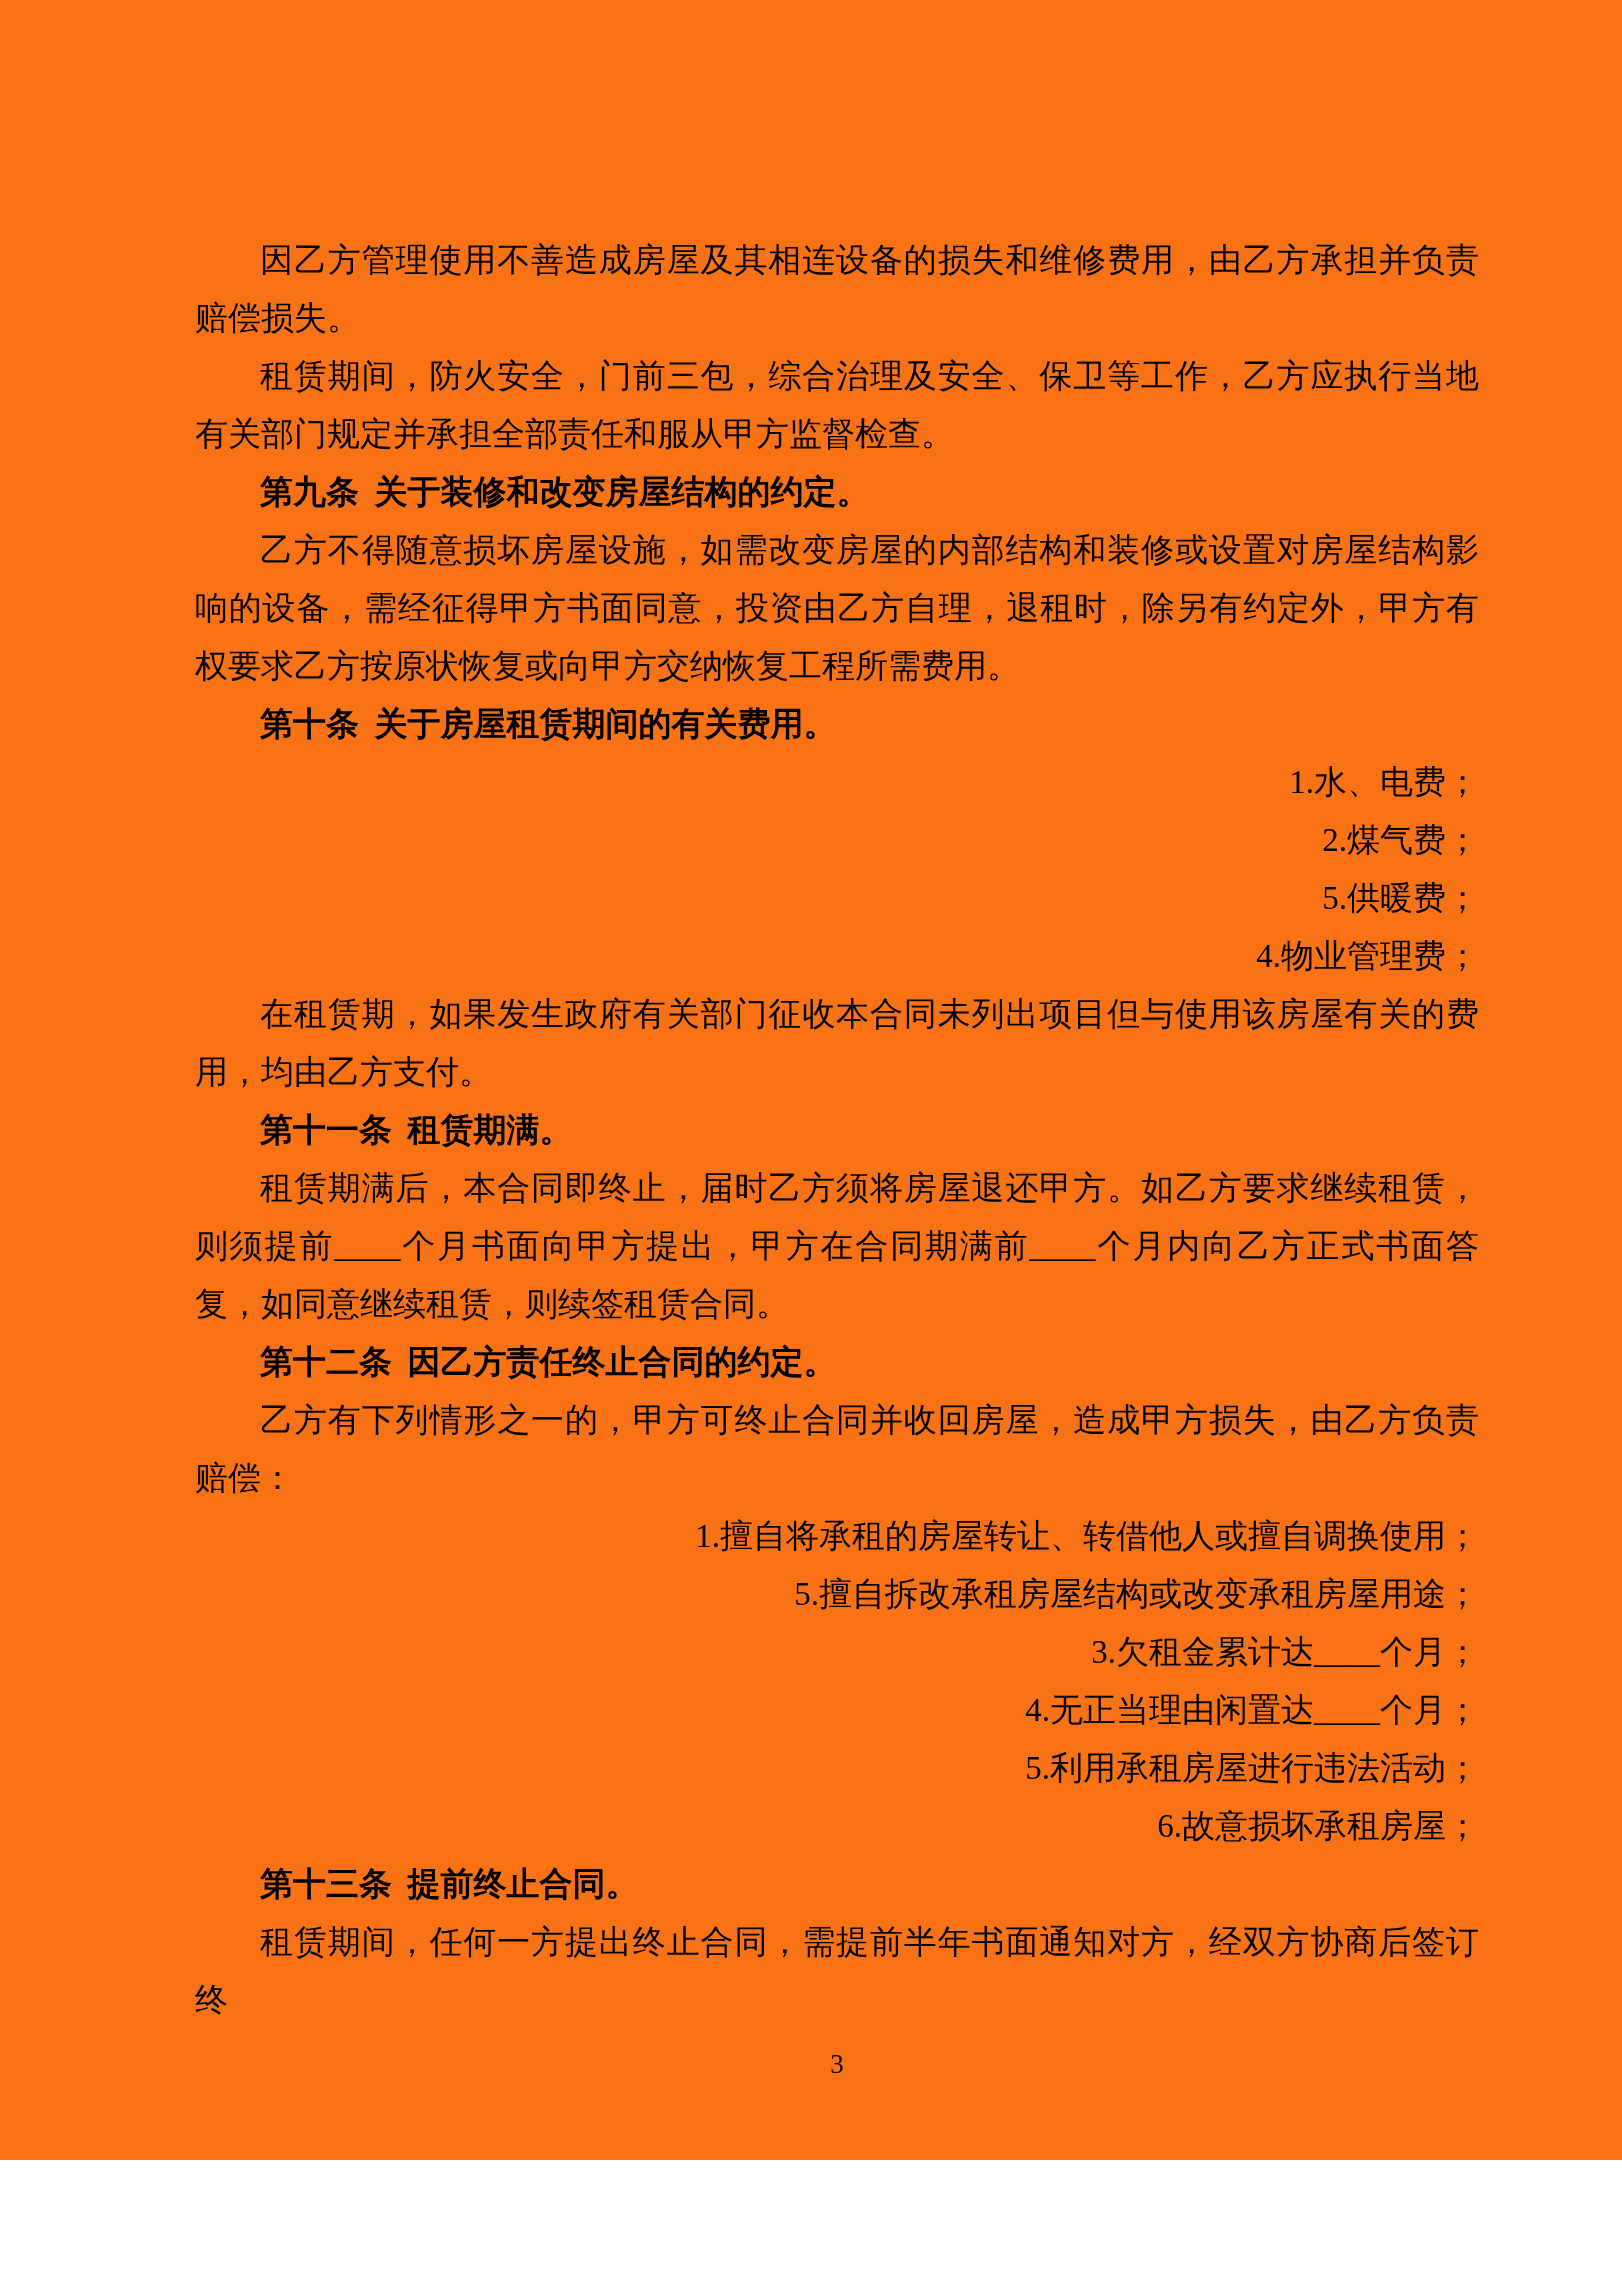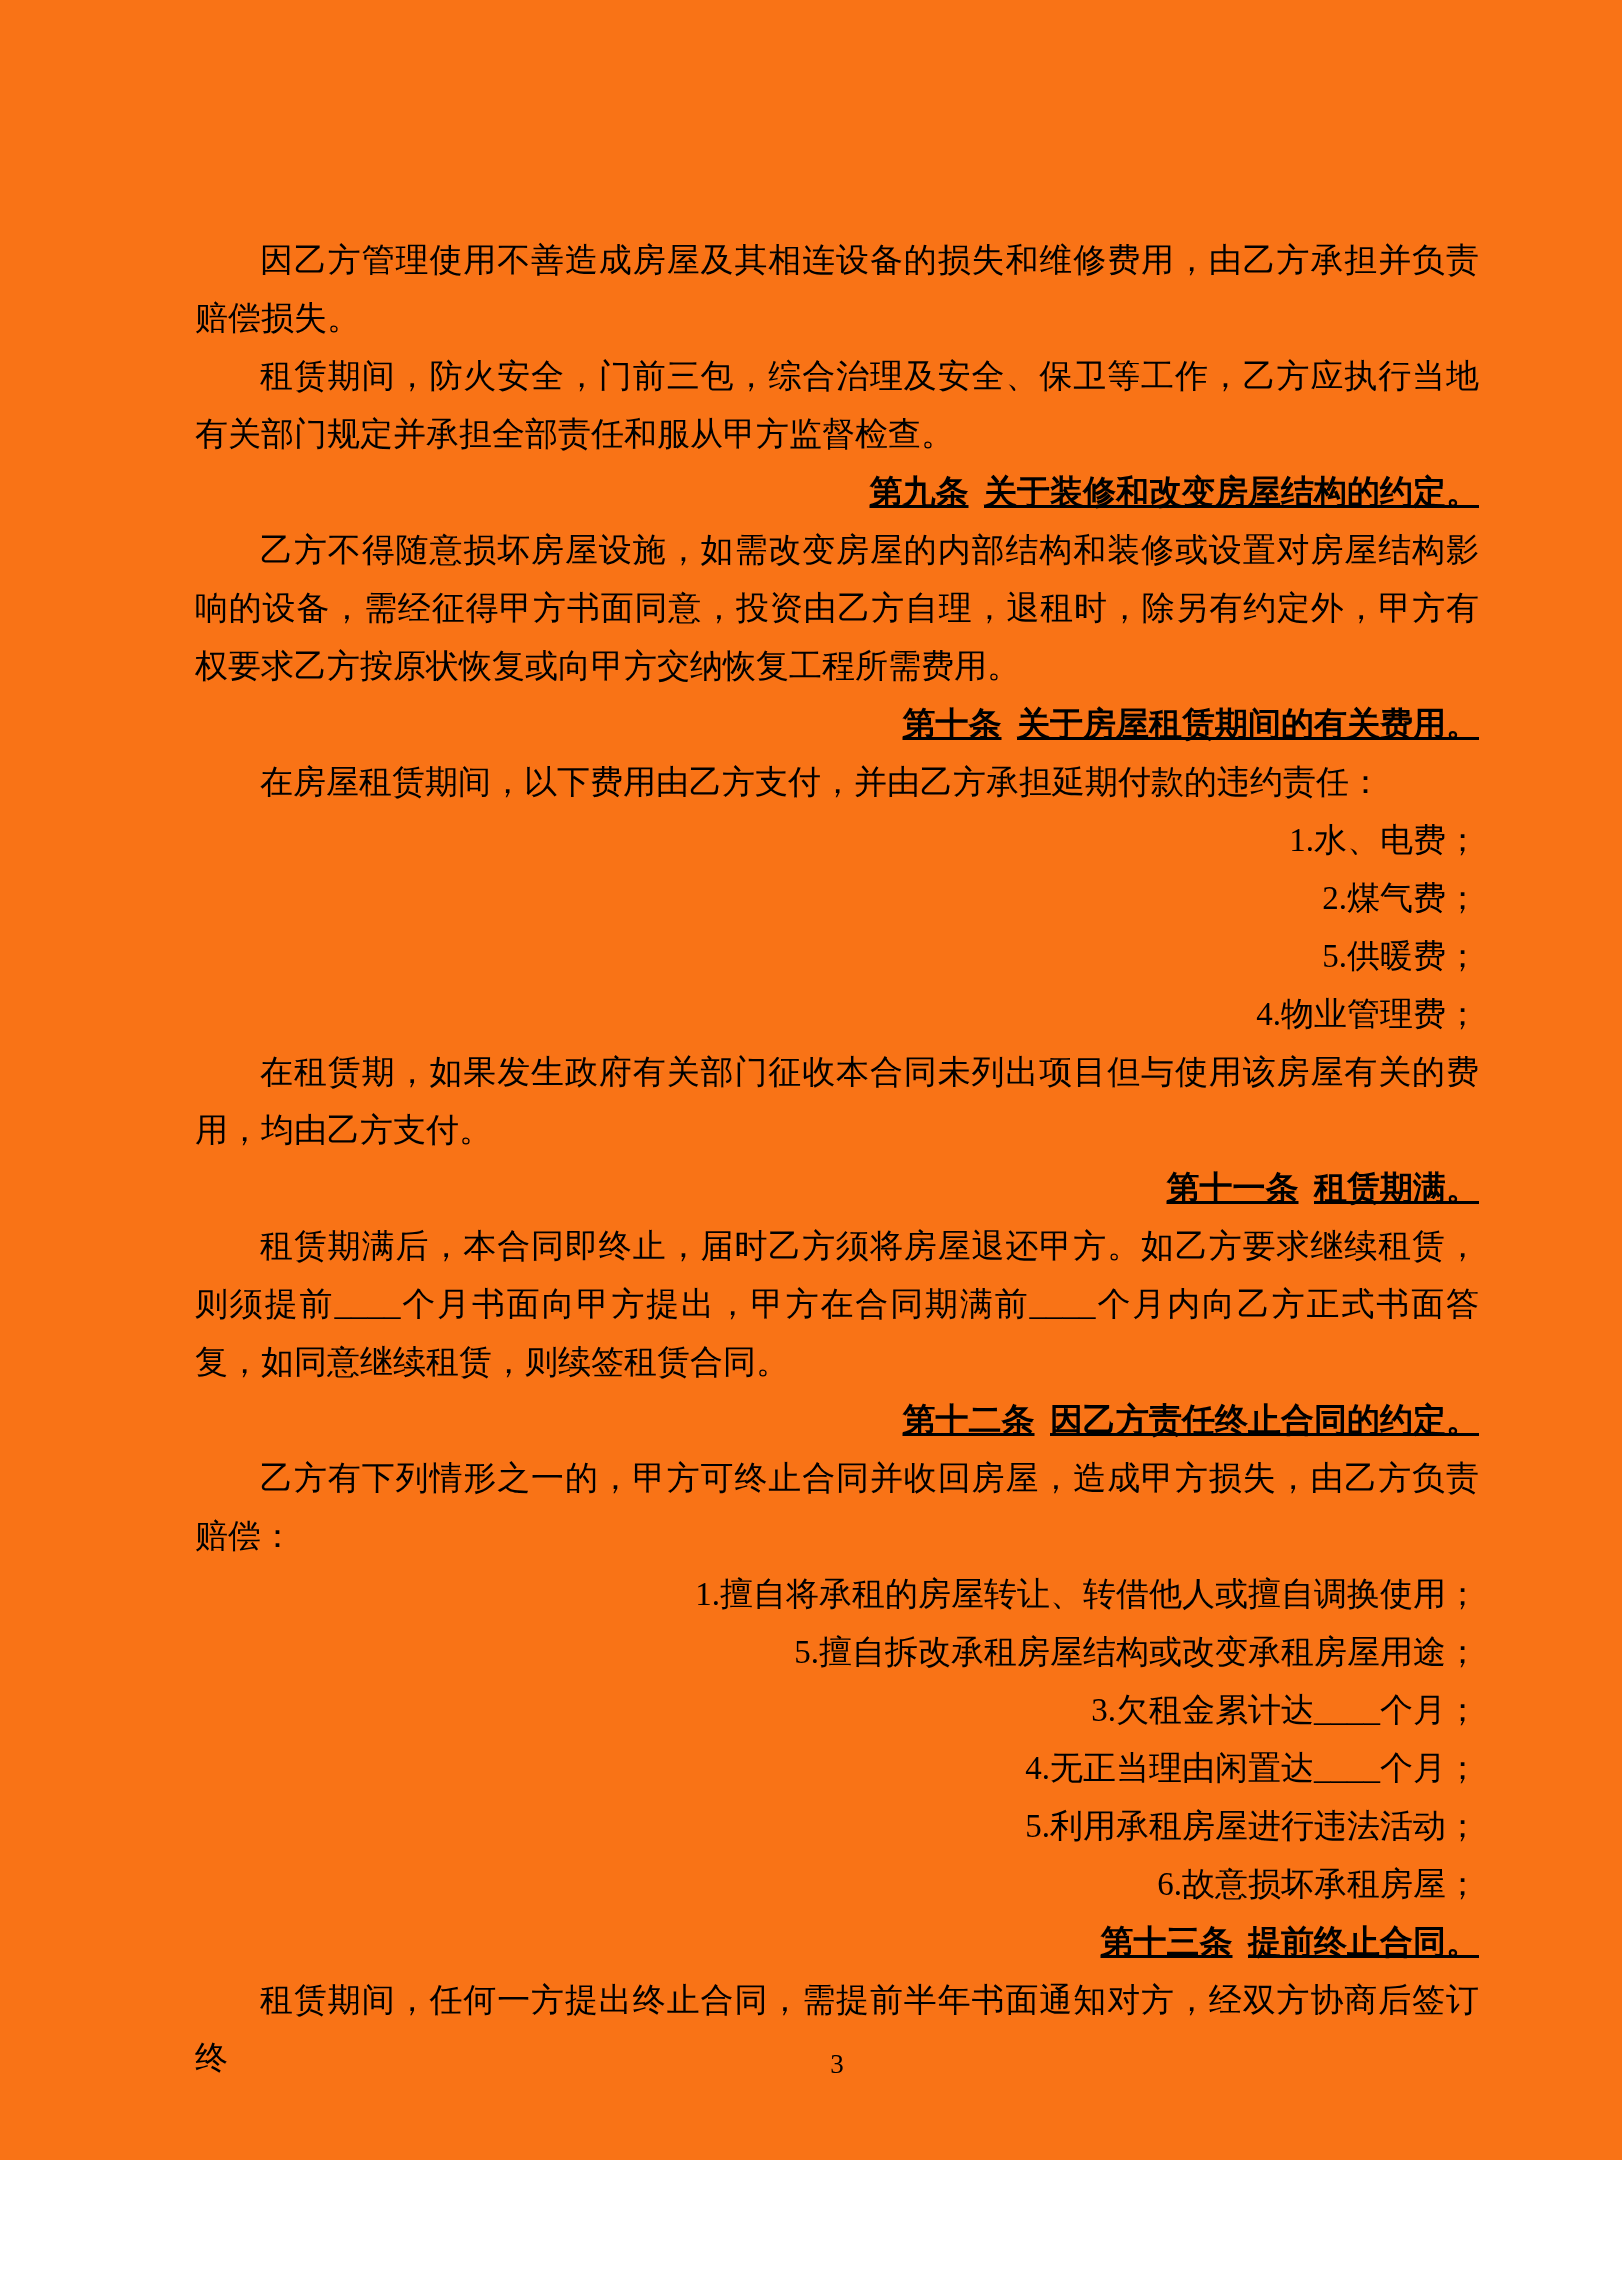--- a/index.html
+++ b/index.html
@@ -19,24 +19,23 @@
     font-family:"Liberation Serif","DejaVu Serif",serif;
     font-size:33px;
     line-height:58px;
     text-align:justify;
   }
   .content p{margin:0;padding:0;}
   .p{text-indent:65px;}
   .li{text-indent:65px;text-align:right;}
   .h{
     text-indent:65px;
-    text-align:right;
+    text-align:left;
     font-family:"Liberation Sans","DejaVu Sans",sans-serif;
     font-weight:700;
-    text-decoration:underline;
   }
   .h .title{margin-left:15.5px;}
   .footer{
     position:absolute;
     left:195px;
     top:2046px;
     width:1284px;
     text-align:center;
     font-family:"Liberation Serif","DejaVu Serif",serif;
     font-size:27px;
@@ -46,21 +45,20 @@
 </head>
 <body>
 
 <div class="page">
   <div class="content">
       <p class="p">因乙方管理使用不善造成房屋及其相连设备的损失和维修费用，由乙方承担并负责赔偿损失。</p>
       <p class="p">租赁期间，防火安全，门前三包，综合治理及安全、保卫等工作，乙方应执行当地有关部门规定并承担全部责任和服从甲方监督检查。</p>
       <p class="h"><span>第九条</span><span class="title">关于装修和改变房屋结构的约定。</span></p>
       <p class="p">乙方不得随意损坏房屋设施，如需改变房屋的内部结构和装修或设置对房屋结构影响的设备，需经征得甲方书面同意，投资由乙方自理，退租时，除另有约定外，甲方有权要求乙方按原状恢复或向甲方交纳恢复工程所需费用。</p>
       <p class="h"><span>第十条</span><span class="title">关于房屋租赁期间的有关费用。</span></p>
-      <p class="p">在房屋租赁期间，以下费用由乙方支付，并由乙方承担延期付款的违约责任：</p>
       <p class="li">1.水、电费；</p>
       <p class="li">2.煤气费；</p>
       <p class="li">5.供暖费；</p>
       <p class="li">4.物业管理费；</p>
       <p class="p">在租赁期，如果发生政府有关部门征收本合同未列出项目但与使用该房屋有关的费用，均由乙方支付。</p>
       <p class="h"><span>第十一条</span><span class="title">租赁期满。</span></p>
       <p class="p">租赁期满后，本合同即终止，届时乙方须将房屋退还甲方。如乙方要求继续租赁，则须提前____个月书面向甲方提出，甲方在合同期满前____个月内向乙方正式书面答复，如同意继续租赁，则续签租赁合同。</p>
       <p class="h"><span>第十二条</span><span class="title">因乙方责任终止合同的约定。</span></p>
       <p class="p">乙方有下列情形之一的，甲方可终止合同并收回房屋，造成甲方损失，由乙方负责赔偿：</p>
       <p class="li">1.擅自将承租的房屋转让、转借他人或擅自调换使用；</p>

